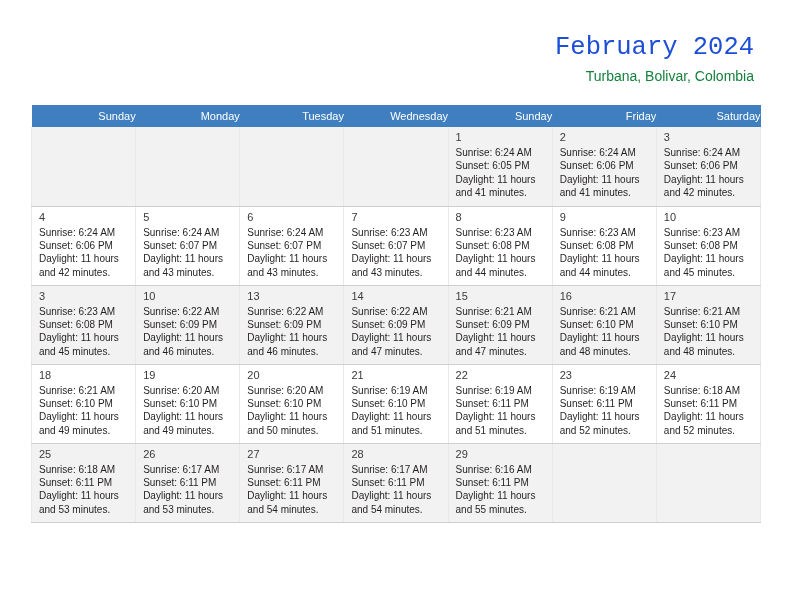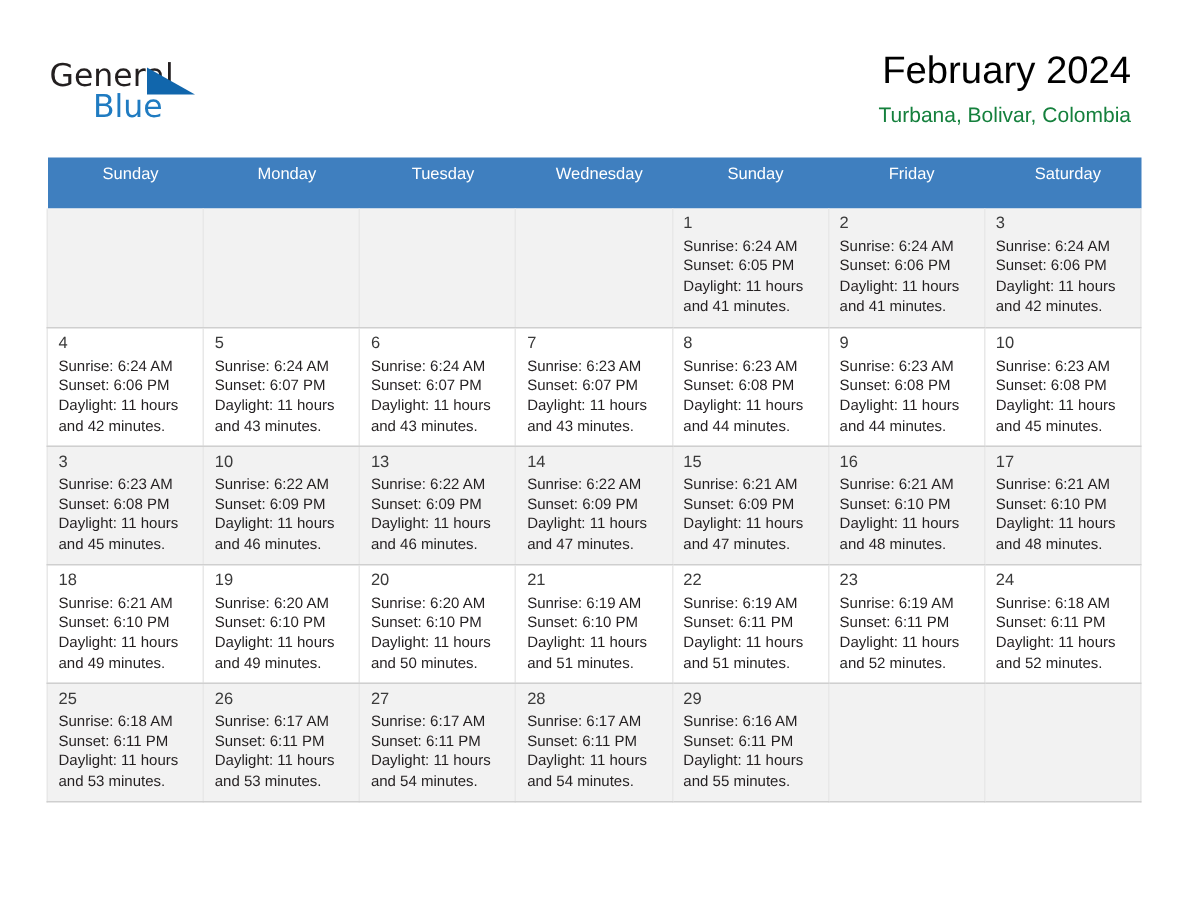--- a/index.html
+++ b/index.html
@@ -65,24 +65,24 @@
 
   .title-block {
     position: absolute;
     right: 38px;
     top: 33px;
     text-align: right;
   }
   .month-title {
     font-size: 25.5px;
     font-weight: normal;
-    color: #000000;
+    color: #1d4ed8;
     line-height: 1.15;
     white-space: nowrap;
-    font-family: Liberation Sans, sans-serif;
+    font-family: Liberation Mono, monospace;
   }
   .location-title {
     margin-top: 6px;
     font-size: 14px;
     color: #15803d;
     white-space: nowrap;
     font-family: "Liberation Sans", sans-serif;
   }
 
   
@@ -92,22 +92,22 @@
     top: 105px;
     width: 730px;
     border-collapse: collapse;
     table-layout: fixed;
   }
   .calendar th {
     background: #3f7fbf;
     color: #ffffff;
     font-size: 11px;
     font-weight: normal;
-    text-align: center;
-    padding: 5px 0 17px 7px;
+    text-align: right;
+    padding: 5px 0 5px 7px;
     height: 11px;
     border: none;
   }
   .calendar td {
     vertical-align: top;
     height: 79px;
     padding: 3px 6px 0 7px;
     border-bottom: 1px solid #cfcfcf;
     border-left: 1px solid #e8e8e8;
     border-right: 1px solid #e8e8e8;
@@ -141,25 +141,20 @@
     white-space: pre-line;
   }
 </style>
 </head>
 <body>
 
 <div class="page">
 
   <div class="header">
 
-    <div class="logo">
-      <span class="logo-general">General</span>
-      <span class="logo-triangle"></span>
-      <span class="logo-blue">Blue</span>
-    </div>
 
     <div class="title-block">
       <div class="month-title">February 2024</div>
       <div class="location-title">Turbana, Bolivar, Colombia</div>
     </div>
 
   </div>
 
   <table class="calendar">
     <thead>

